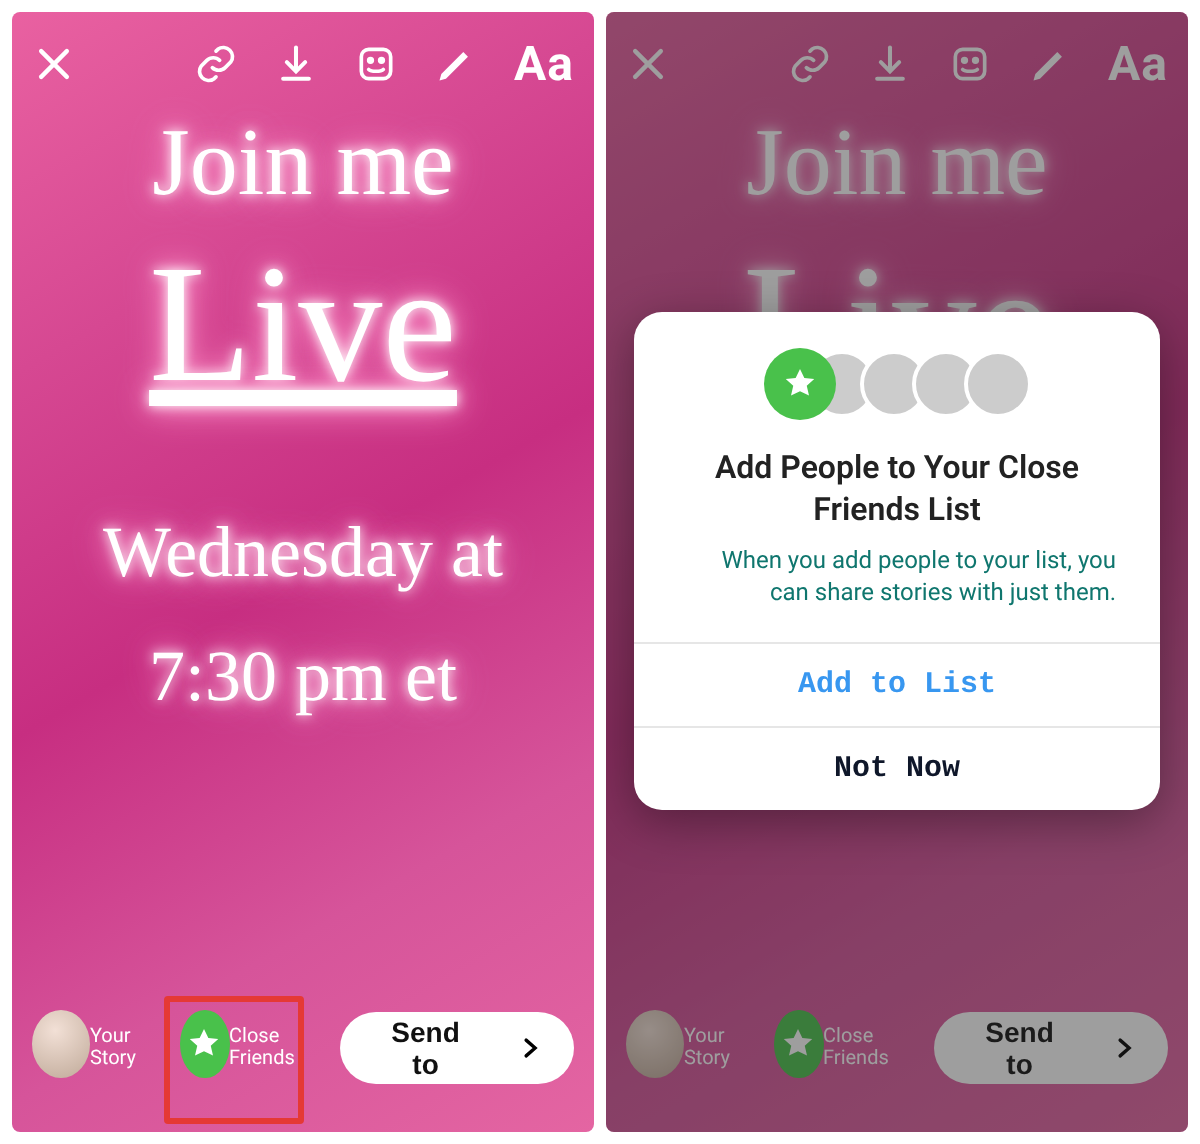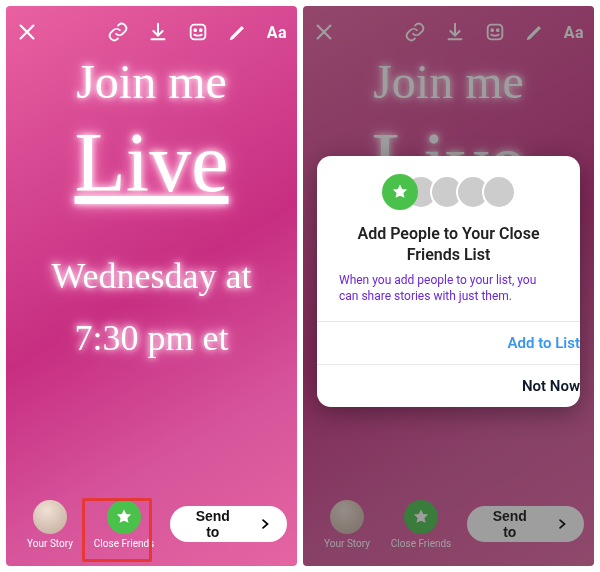--- a/index.html
+++ b/index.html
@@ -32,21 +32,21 @@
     top: 6px; left: 0; right: 0;
     height: 40px;
     display: flex;
     align-items: center;
     padding: 0 10px;
     gap: 18px;
     z-index:1;
   }
   .toolbar .spacer { flex:1; }
   .toolbar .ico { color:#fff; width:22px; height:22px; display:flex; align-items:center; justify-content:center; }
-  .toolbar .aa { color:#fff; font-weight:700; font-size:16px; letter-spacing:0.5px; }
+  .toolbar .aa { color:#fff; font-weight:700; font-size:24px; letter-spacing:0.5px; }
   
   .story-text {
     position:absolute;
     top: 48px;
     left: 0; right: 0;
     bottom: 80px;
     display:flex;
     flex-direction:column;
     align-items:center;
     justify-content:flex-start;
@@ -65,21 +65,21 @@
     position:absolute;
     left:0; right:0; bottom: 10px;
     height: 64px;
     display:flex;
     align-items:center;
     padding: 0 10px;
     gap: 6px;
     z-index:1;
   }
   .share-target {
-    display:flex; flex-direction:column; align-items:center;
+    display:flex; flex-direction:row; align-items:center;
     color:#fff; font-size:10px;
     width: 70px;
   }
   .share-target .circ {
     width: 34px; height:34px; border-radius:50%;
     background:#ccc; display:flex; align-items:center; justify-content:center;
     margin-bottom:4px;
   }
   .share-target.cf .circ { background:#49c14b; }
   .share-target.cf .circ svg { width:18px; height:18px; }
@@ -130,30 +130,31 @@
     margin-right: -6px;
     z-index:10;
   }
   .modal .avatars .star svg{ width:18px; height:18px; }
   .modal h3 {
     font-size:16px; font-weight:600; color:#222;
     text-align:center; padding: 4px 24px 6px 24px;
     line-height:1.3;
   }
   .modal p {
-    font-size:12px; color:#6d28d9;
-    text-align:left; padding: 0 22px 16px 22px;
+    font-size:12px; color:#0f766e;
+    text-align:right; padding: 0 22px 16px 22px;
     line-height:1.4;
   }
   .modal .mbtn {
     border-top:1px solid #e6e6e6;
-    text-align:right;
+    text-align:center;
     padding: 12px 0;
     font-size:15px;
     font-weight:600;
+    font-family:Liberation Mono, monospace;
   }
   .modal .mbtn.primary { color:#3897f0; }
   .modal .mbtn.secondary { color:#0f172a; }
   .av1{background: linear-gradient(135deg,#caa,#a77);}
   .av2{background: linear-gradient(135deg,#eed,#cb9);}
   .av3{background: linear-gradient(135deg,#bcd,#89a);}
   .av4{background: linear-gradient(135deg,#ecc,#c9a);}
 </style>
 </head>
 <body>

